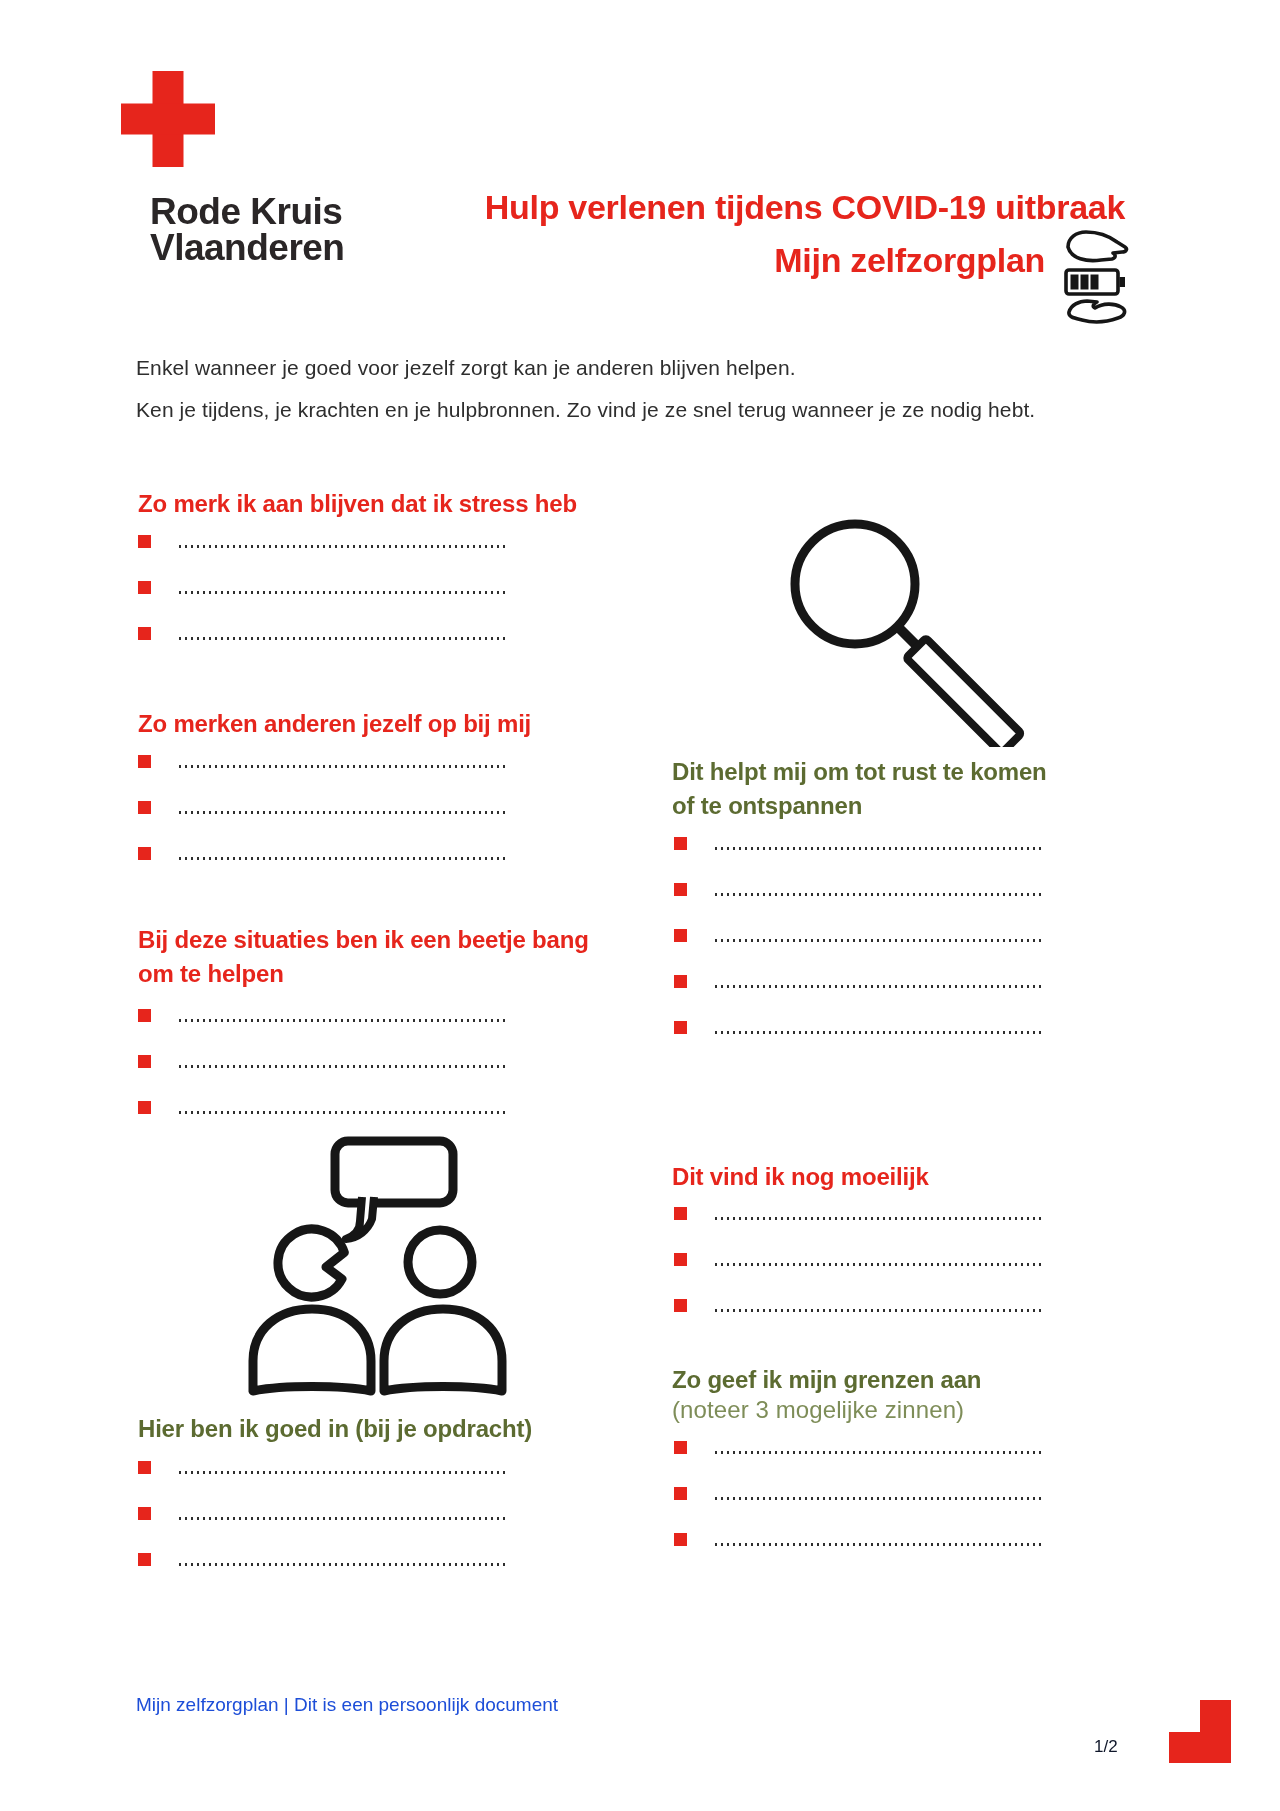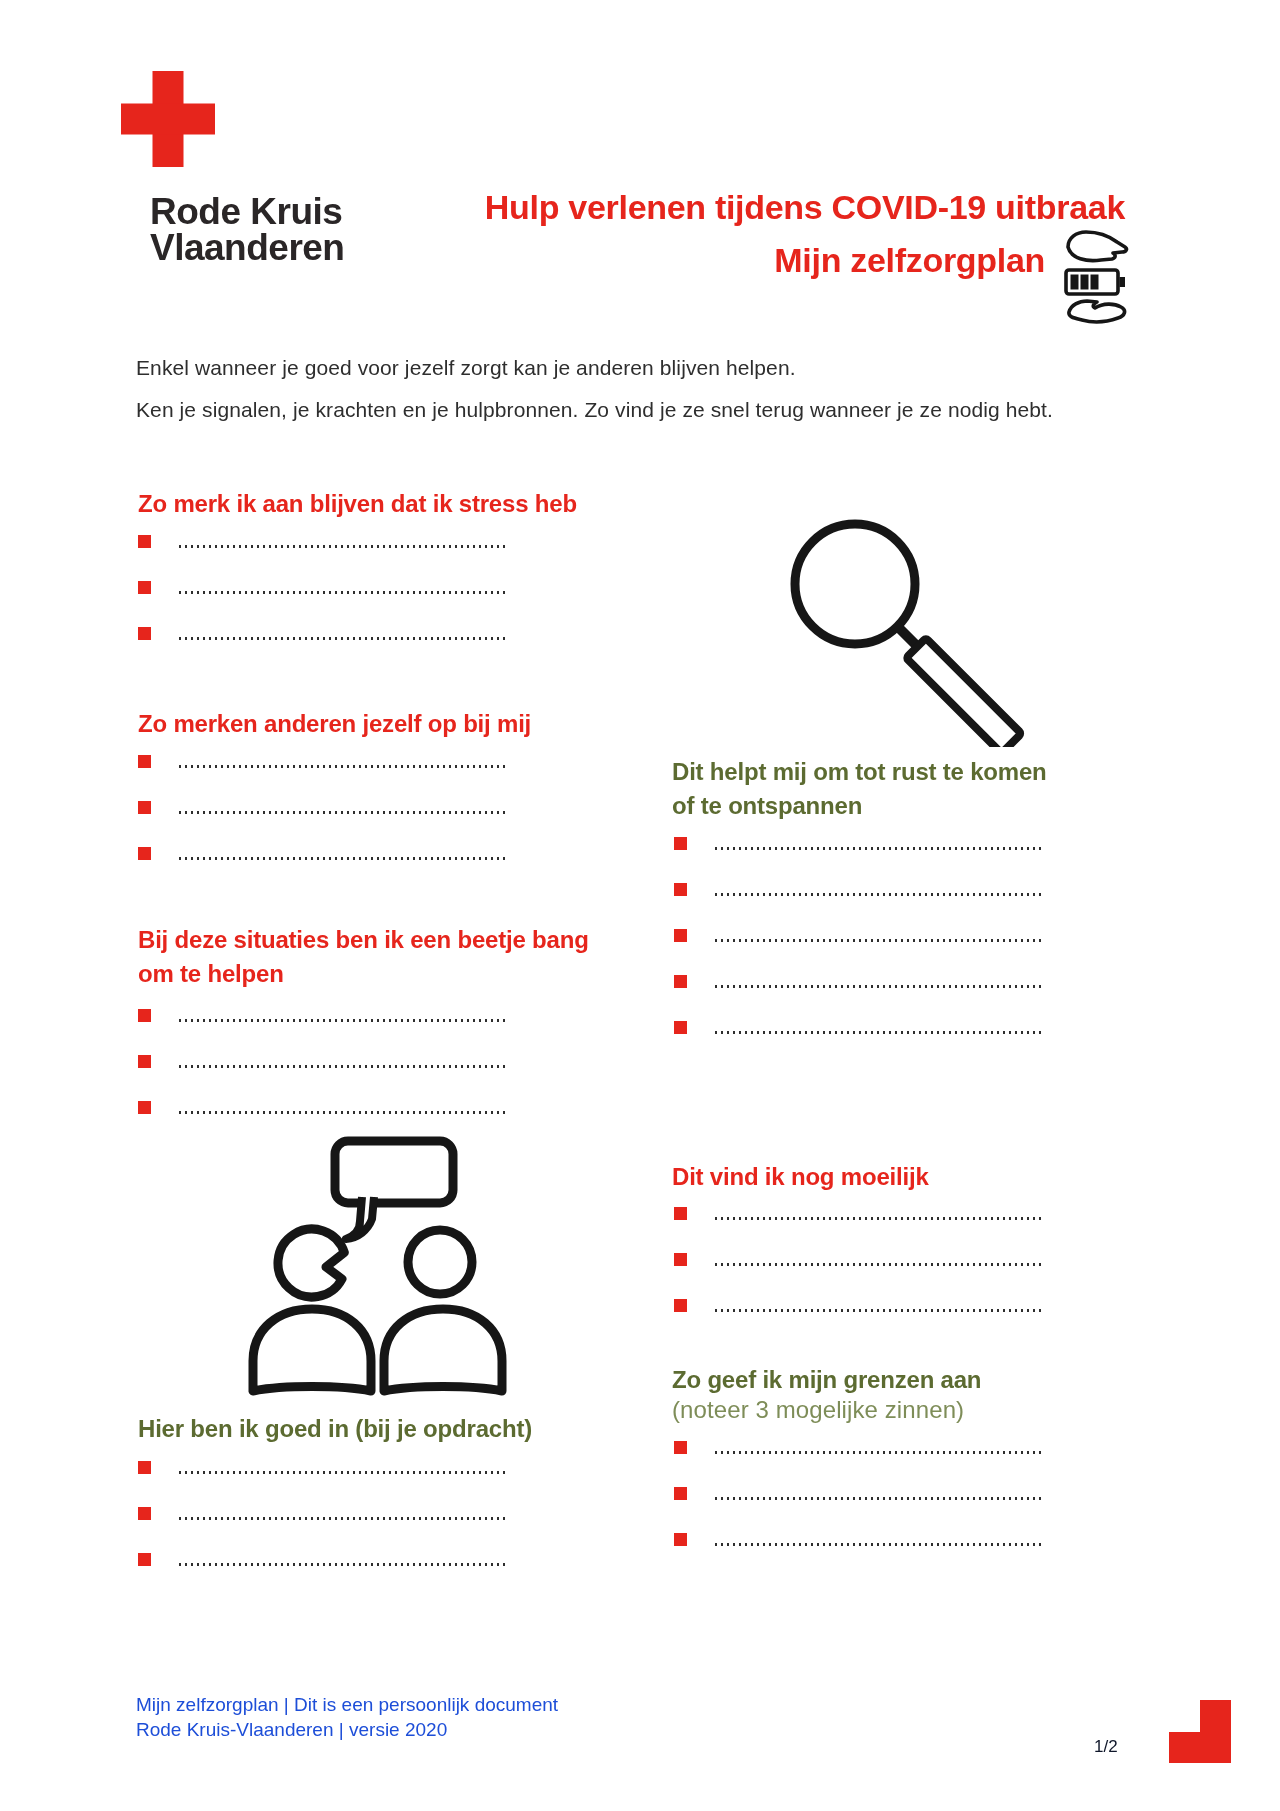--- a/index.html
+++ b/index.html
@@ -95,21 +95,21 @@
     <rect x="56.5" y="49" width="5.5" height="10" fill="#161616"></rect>
     <rect x="7.5" y="46.5" width="8" height="15" fill="#161616"></rect>
     <rect x="17.5" y="46.5" width="8" height="15" fill="#161616"></rect>
     <rect x="27.5" y="46.5" width="8" height="15" fill="#161616"></rect>
 
     <path d="M6 84 C8 77 16 73 24 73 L34 74 C30 76 29 79 32 80 C40 75 51 75 58 79 C64 82 62 88 55 90 C44 94 30 95 19 92 C11 90 5 89 6 84 Z" fill="#ffffff" stroke="#161616" stroke-width="3.6" stroke-linejoin="round"></path>
   </svg>
 </div>
 
 <div class="abs intro-line" style="left:136px;top:356px;">Enkel wanneer je goed voor jezelf zorgt kan je anderen blijven helpen.</div>
-<div class="abs intro-line" style="left:136px;top:398px;">Ken je signalen, je krachten en je hulpbronnen. Zo vind je ze snel terug wanneer je ze nodig hebt.</div>
+<div class="abs intro-line" style="left:136px;top:398px;">Ken je tijdens, je krachten en je hulpbronnen. Zo vind je ze snel terug wanneer je ze nodig hebt.</div>
 
 <div class="abs section-title red-title" style="left:138px;top:487px;">Zo merk ik aan blijven dat ik stress heb</div>
 <div class="abs" style="left:138px;top:535px;">
     <div class="bullet-row">
       <span class="bullet-square"></span>
       <span class="dotted-line"></span>
     </div>
     <div class="bullet-row">
       <span class="bullet-square"></span>
       <span class="dotted-line"></span>
@@ -247,21 +247,20 @@
       <span class="dotted-line"></span>
     </div>
     <div class="bullet-row">
       <span class="bullet-square"></span>
       <span class="dotted-line"></span>
     </div>
   </div>
 
 <div class="abs footer-text" style="left:136px;top:1692px;">
   <div>Mijn zelfzorgplan | Dit is een persoonlijk document</div>
-  <div>Rode Kruis-Vlaanderen | versie 2020</div>
 </div>
 
 <div class="abs page-number" style="left:1094px;top:1737px;">1/2</div>
 
 <div class="abs corner-box" style="left:1169px;top:1700px;">
   <div class="corner-v"></div>
   <div class="corner-h"></div>
 </div>
 
 </body></html>

